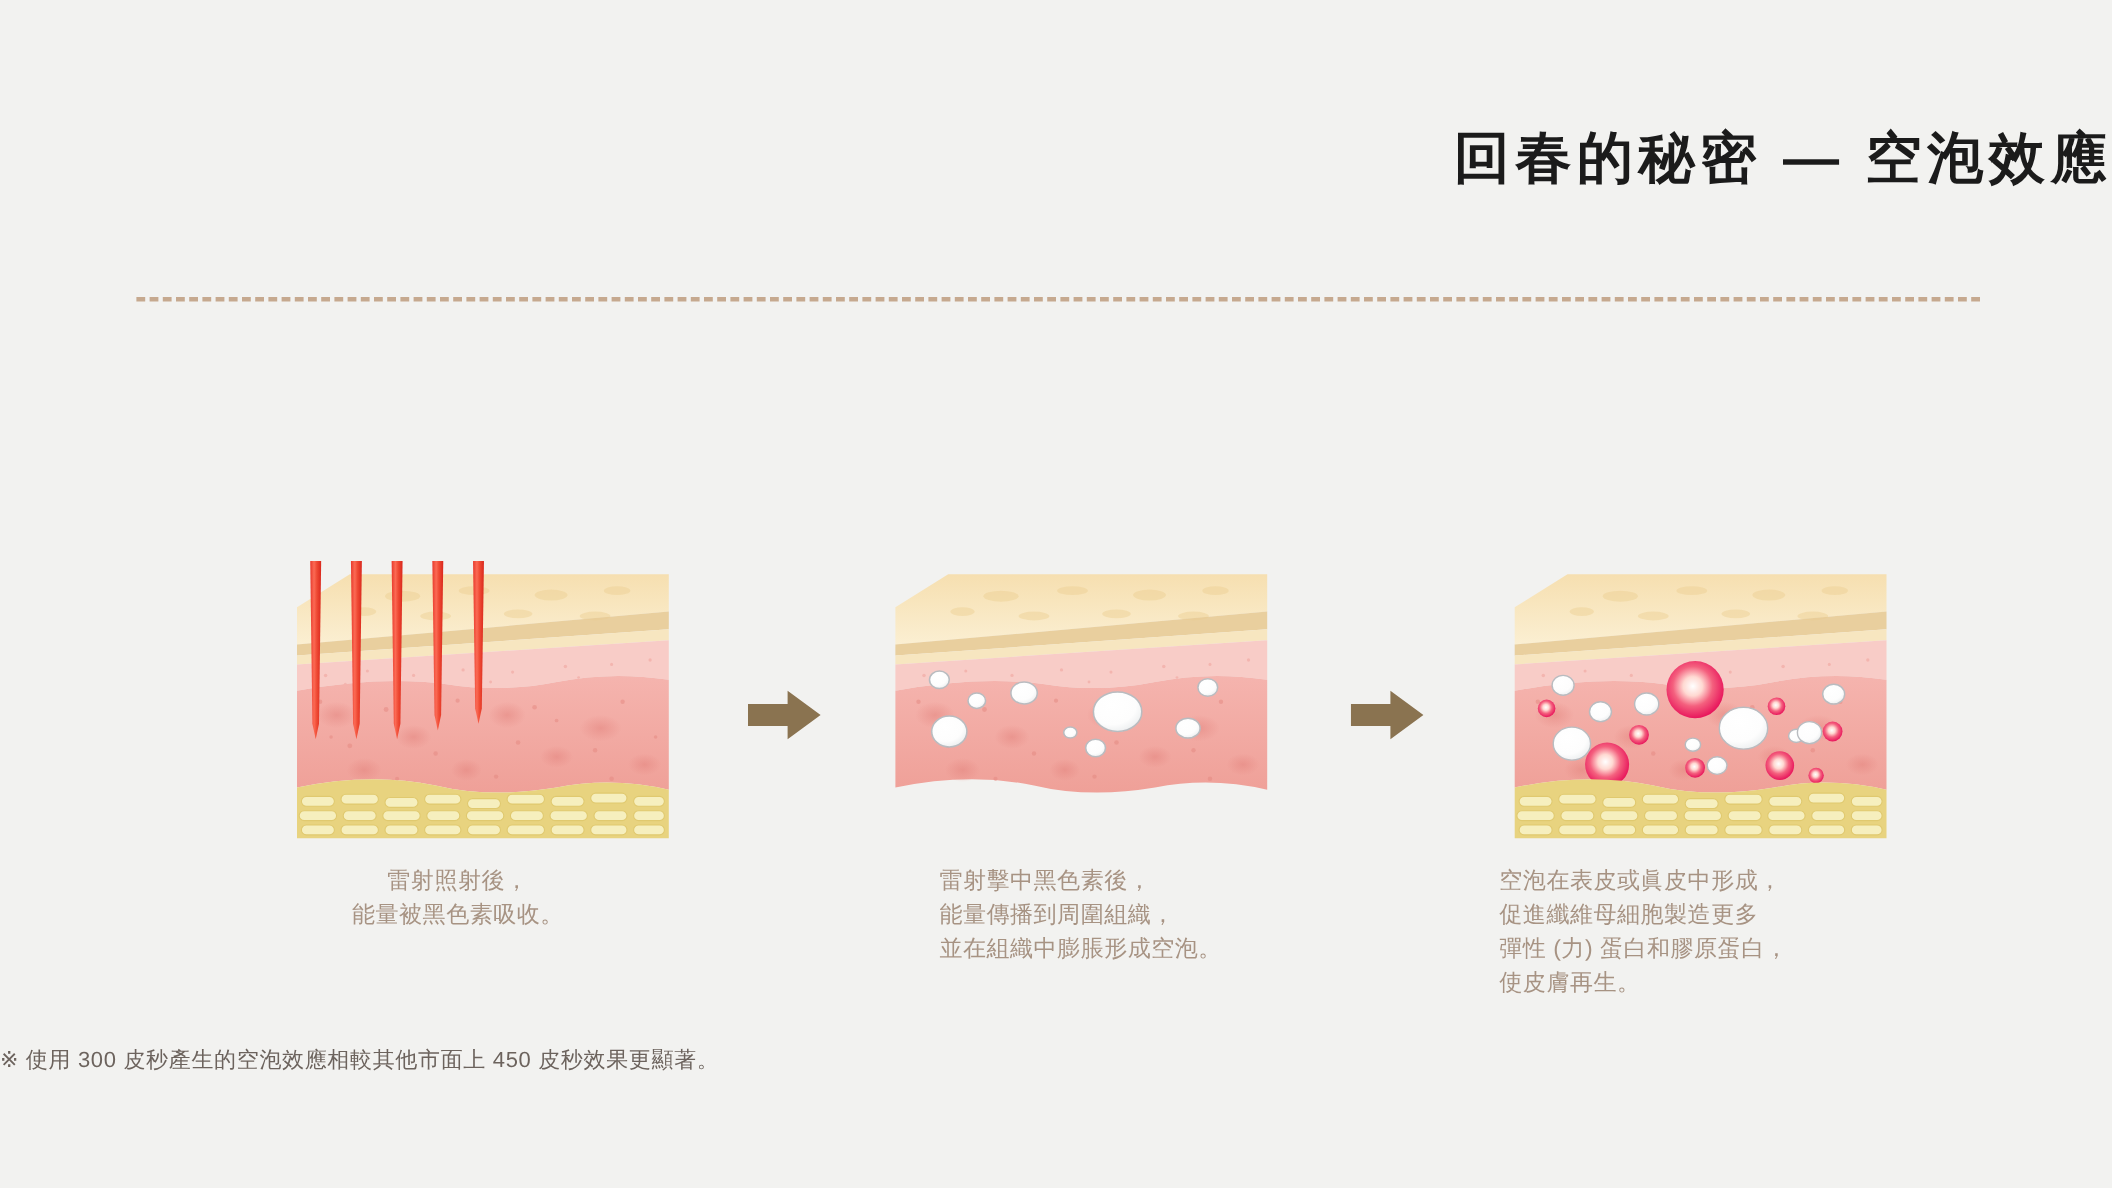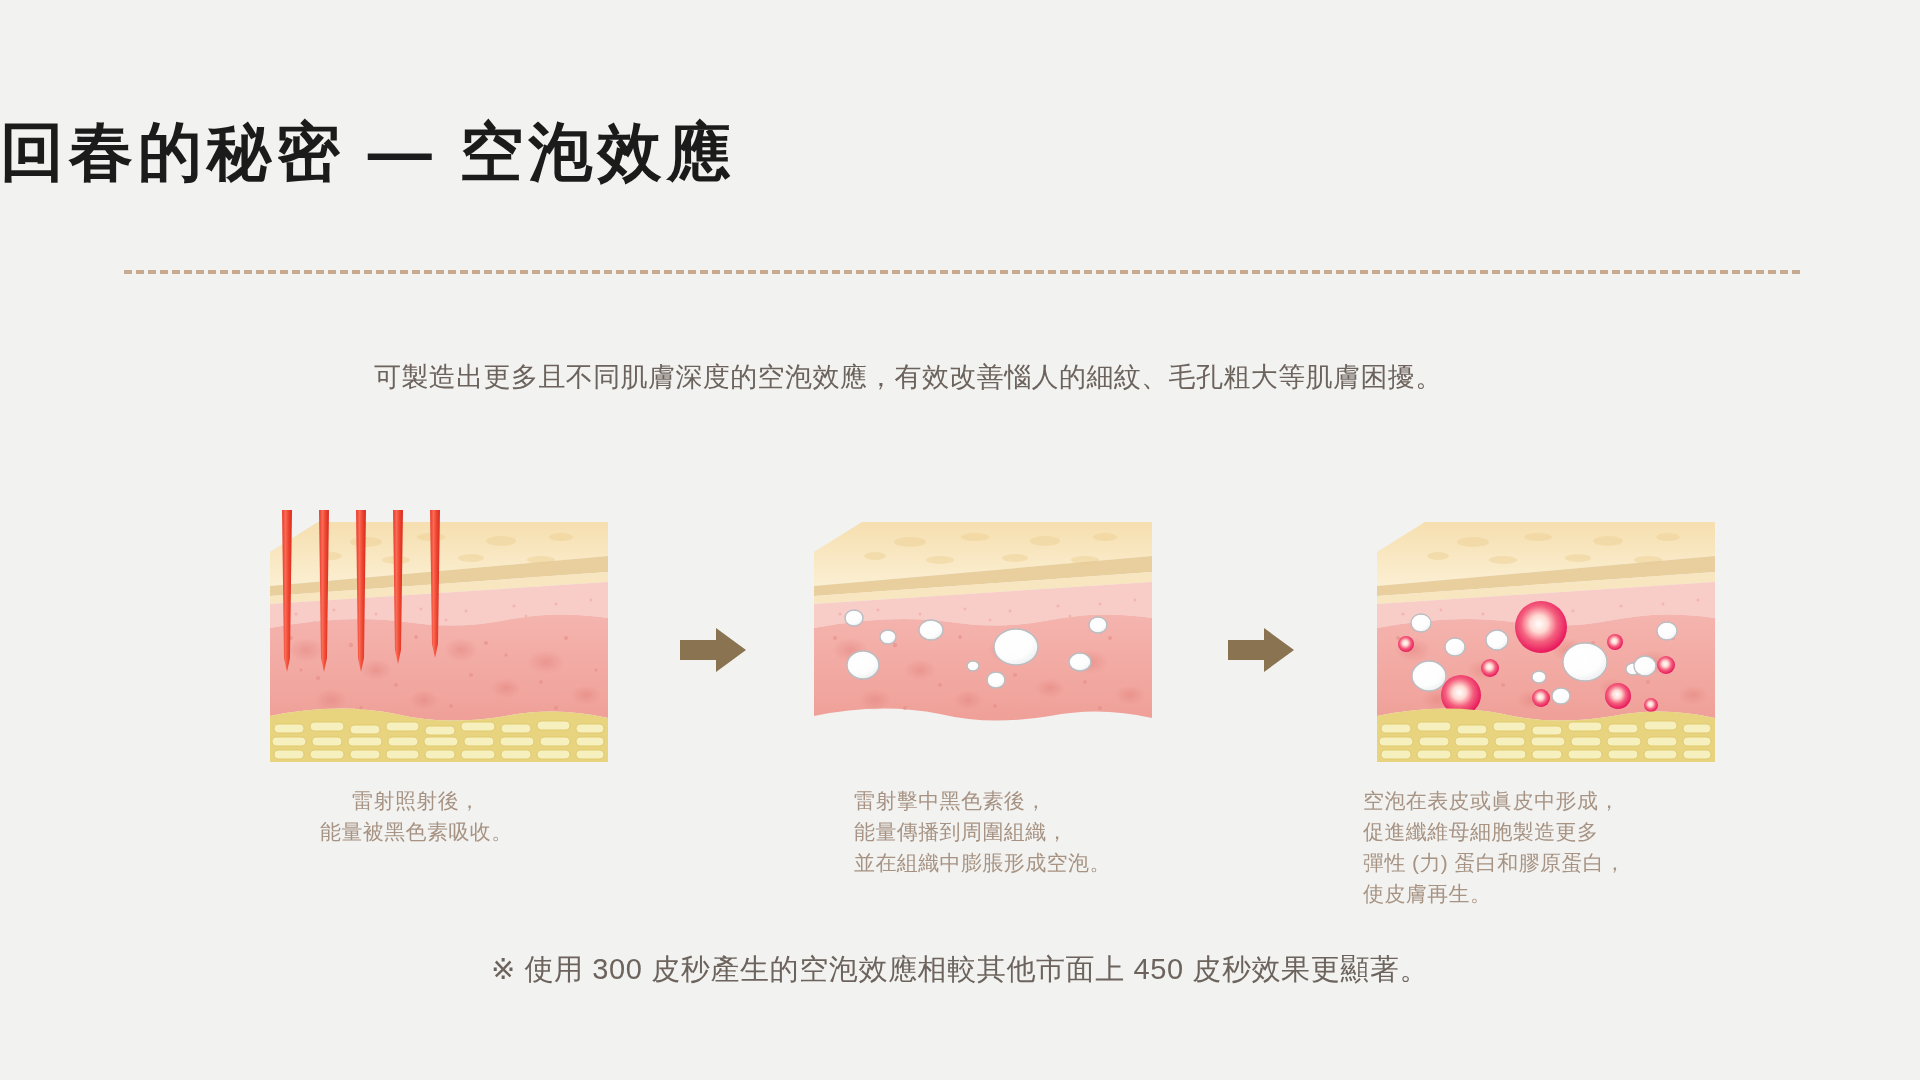--- a/index.html
+++ b/index.html
@@ -22,22 +22,22 @@
     width: 1920px;
     height: 1080px;
   }
 
   
   .title {
     position: absolute;
     top: 112px;
     left: 0;
     width: 1920px;
-    text-align: left;
-    font-size: 64px;
+    text-align: right;
+    font-size: 51px;
     font-weight: 700;
     letter-spacing: 5px;
     color: #1b1b1b;
     line-height: 1.25;
     white-space: pre;
   }
 
   
   .divider {
     position: absolute;
@@ -100,39 +100,38 @@
   .caption.c1 { top: 785px; left: 320px; text-align: center; }
   .caption.c2 { top: 785px; left: 838px; margin-left: 16px; }
   .caption.c3 { top: 785px; left: 1363px; }
 
   
   .footnote {
     position: absolute;
     top: 950px;
     left: 0;
     width: 1920px;
-    text-align: center;
-    font-size: 29px;
+    text-align: left;
+    font-size: 20px;
     color: #6c635d;
     letter-spacing: 0.6px;
   }
 
   svg { display: block; }
 </style>
 </head>
 <body>
 
 <div class="page">
 
   <div class="title">回春的秘密 — 空泡效應</div>
 
   <div class="divider"></div>
 
   <div class="intro">
-    <span class="ln">可製造出更多且不同肌膚深度的空泡效應，有效改善惱人的細紋、毛孔粗大等肌膚困擾。</span>
   </div>
 
   <div class="panels">
 
     <div class="panel p1">
       <svg width="360" height="260" viewBox="0 0 360 260">
         <defs>
           <linearGradient id="epiTop1" x1="0" y1="0" x2="0" y2="1">
             <stop offset="0%" stop-color="#f6dfb0"></stop>
             <stop offset="100%" stop-color="#fbefd2"></stop>

